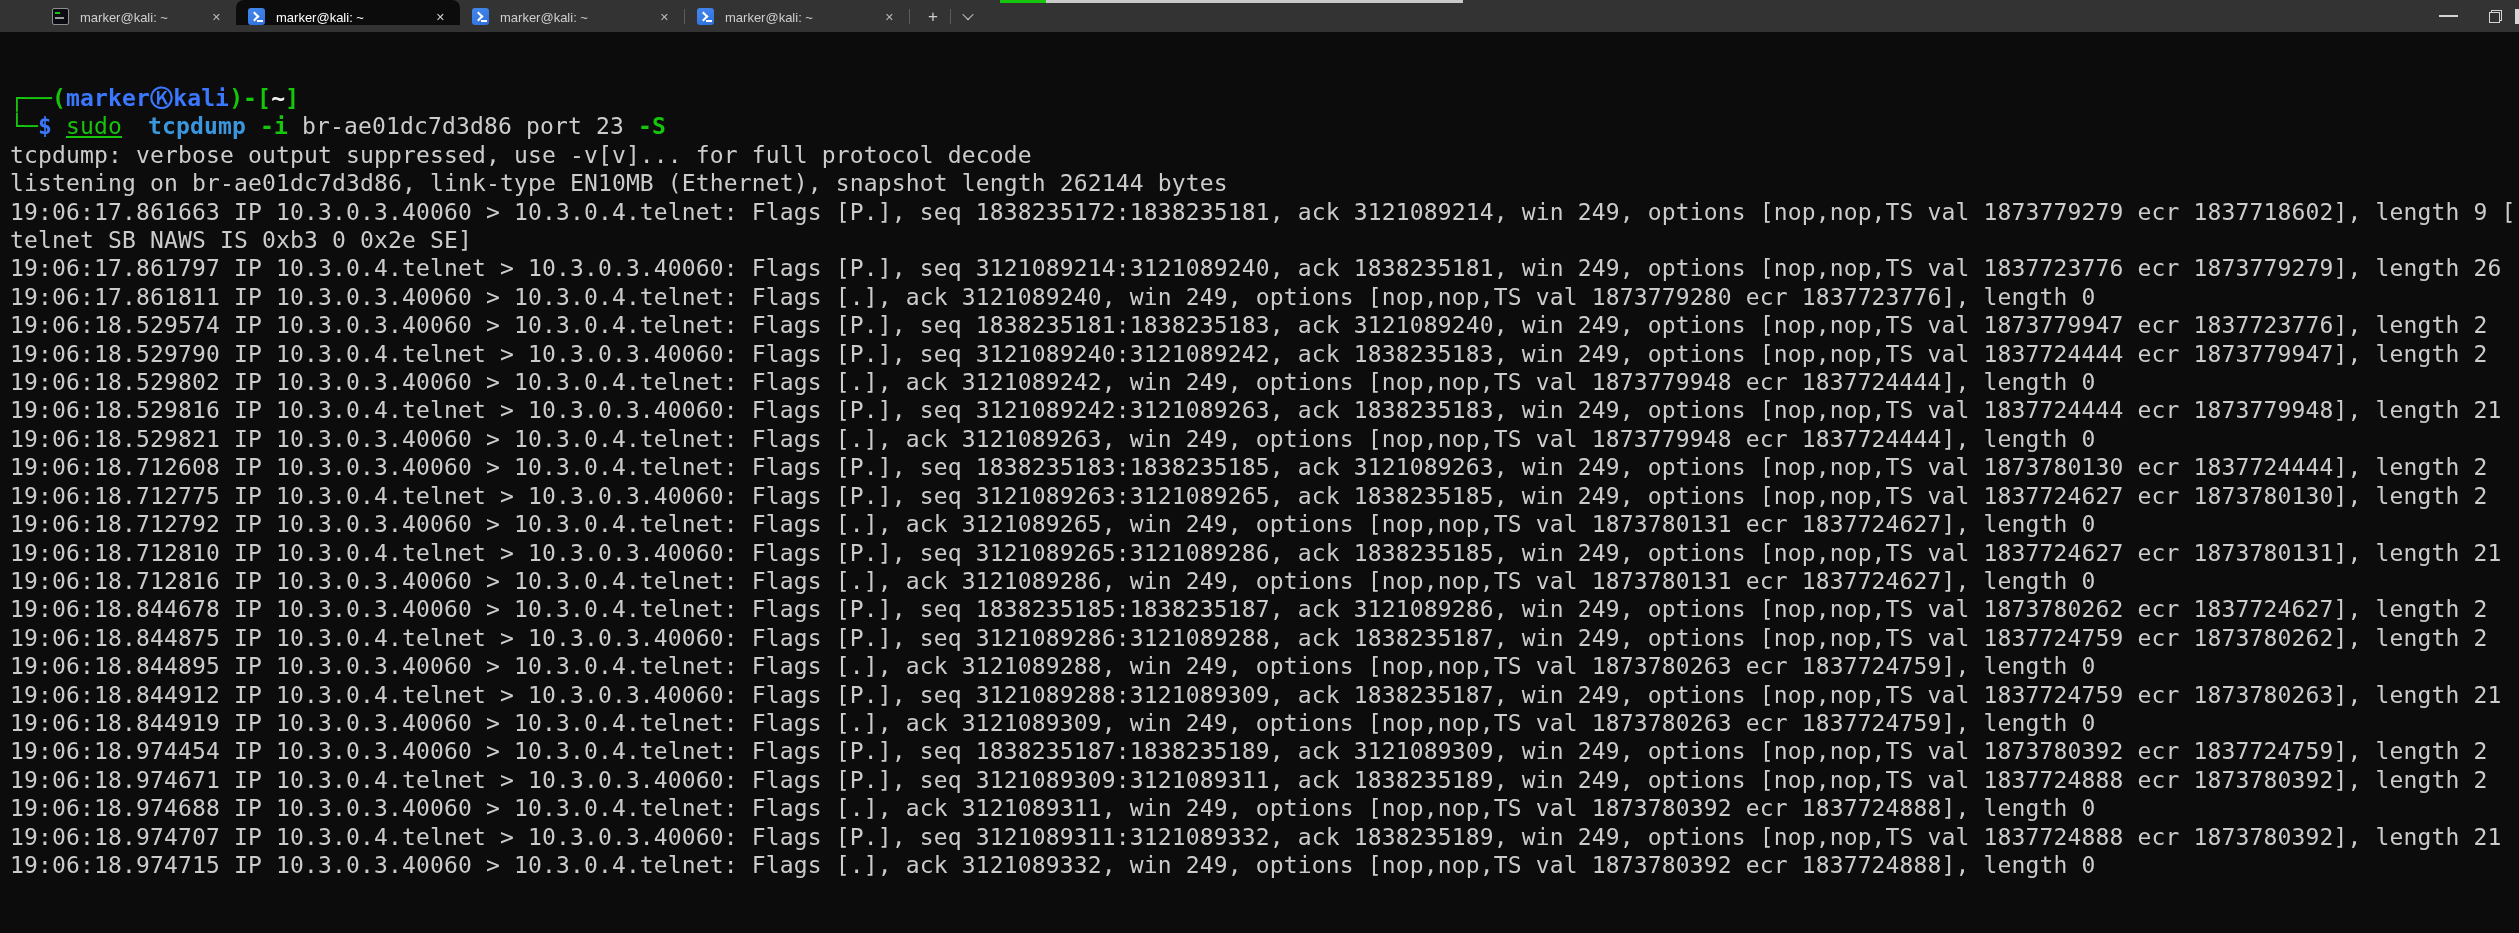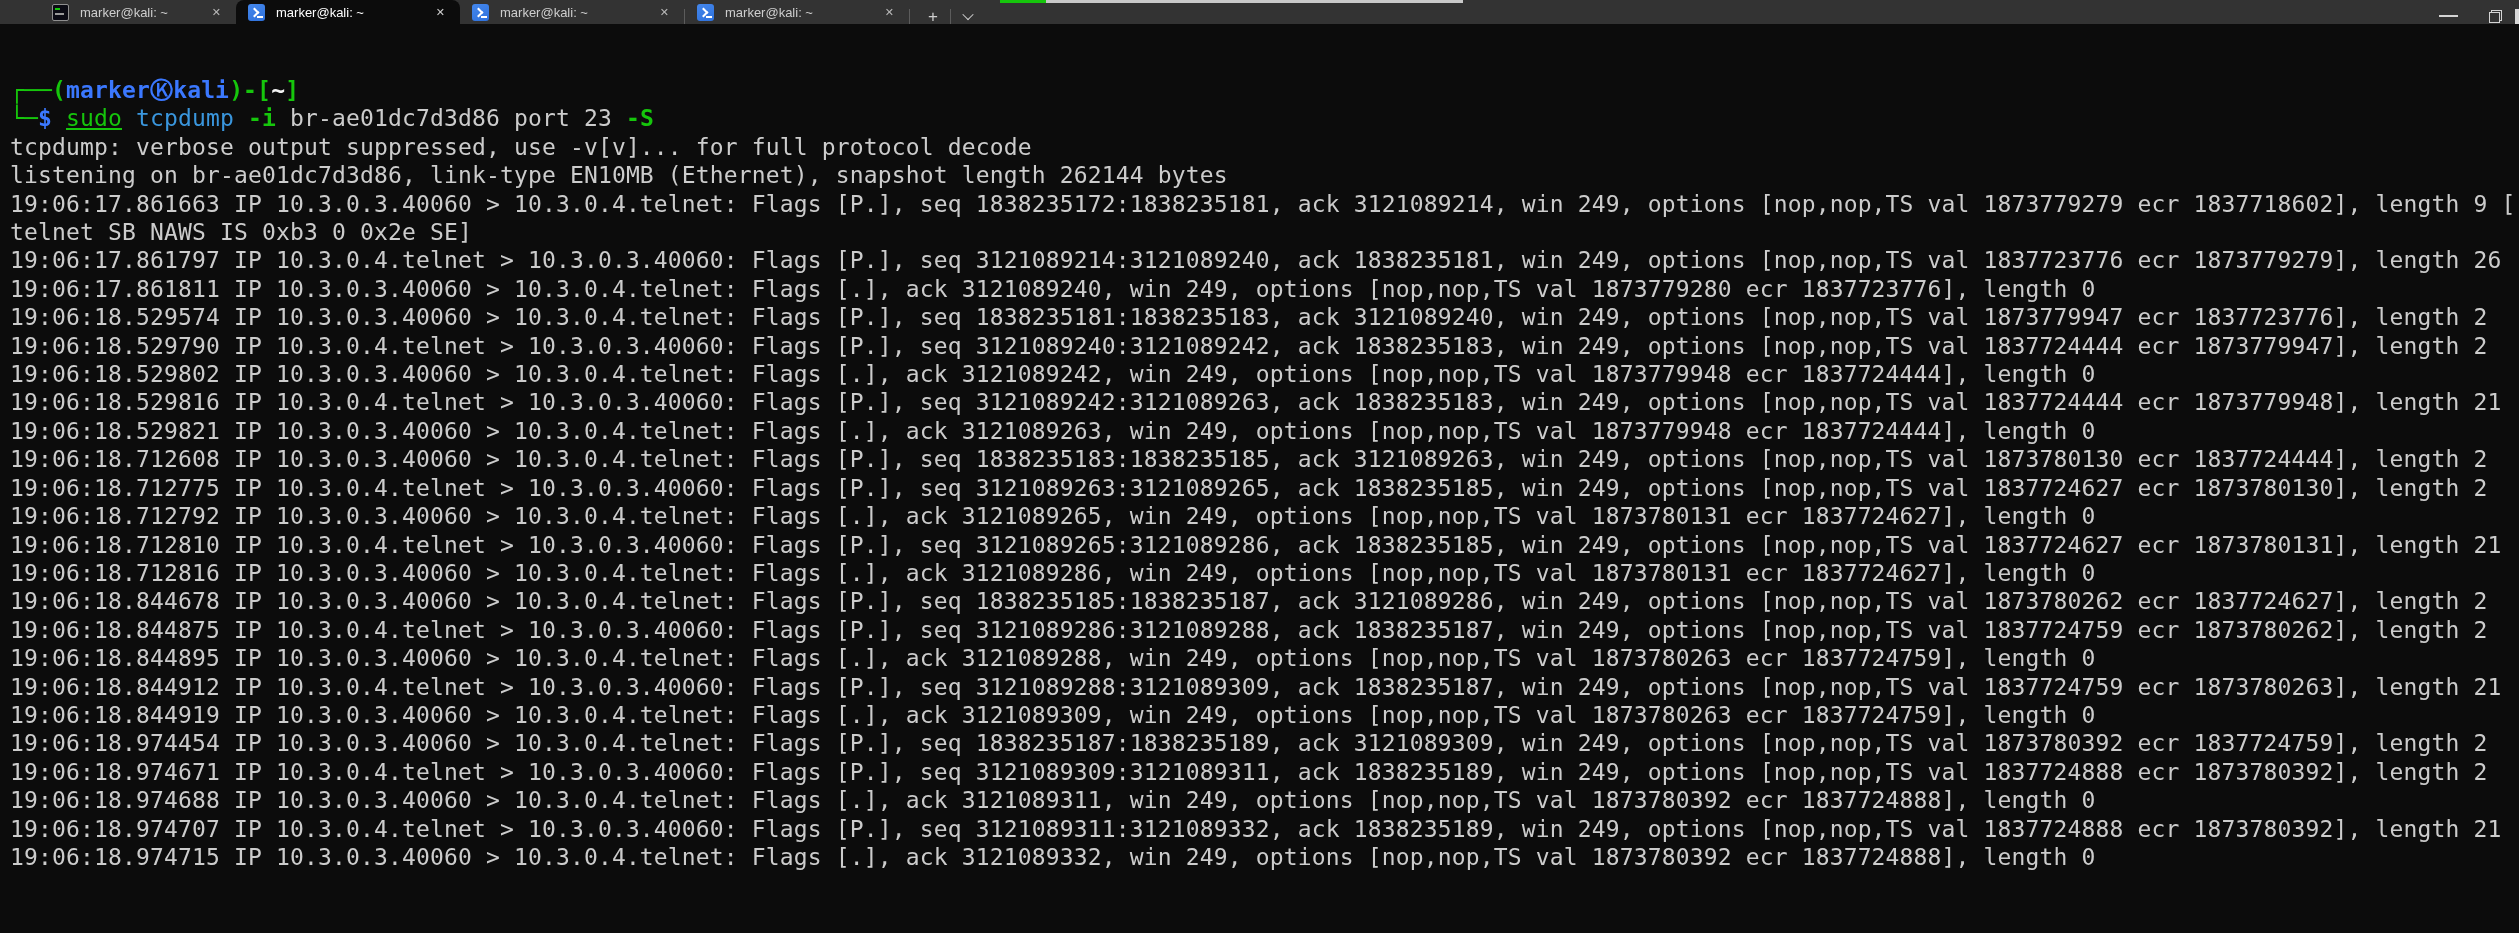--- a/index.html
+++ b/index.html
@@ -8,21 +8,21 @@
   
   .titlebar {
     position:relative; width:2519px; height:32px;
     background:var(--w-bar,#333333);
     display:flex; align-items:stretch;
     font-family:"Liberation Sans","DejaVu Sans",sans-serif;
   }
   .bar-pad { width:40px; flex:none; }
   .tab {
     flex:none; width:224px; height:25px;
-    display:flex; align-items:center; gap:11px;
+    display:flex; align-items:flex-end; gap:11px;
     padding:0 12px; cursor:pointer;
     color:var(--w-tab-text,#CECECE); font-size:13px;
   }
   .tab.first { width:196px; }
   .tab.active {
     background:var(--w-active-tab-bg,#0C0C0C);
     color:var(--w-active-tab-text,#FFFFFF);
     border-radius:8px 8px 0 0;
   }
   .tab-title { flex:1 1 auto; white-space:nowrap; overflow:hidden; }
@@ -57,34 +57,34 @@
   .win-controls { position:absolute; right:0; top:0; height:32px; display:flex; }
   .win-btn { width:47px; height:32px; display:flex; align-items:center; justify-content:center; cursor:pointer; }
   .min-glyph { width:19px; height:2px; background:#d4d4d4; }
   .restore-glyph { position:relative; width:13px; height:13px; }
   .restore-glyph::before { content:""; position:absolute; right:0; top:0; width:9px; height:9px; border:1px solid #d4d4d4; }
   .restore-glyph::after  { content:""; position:absolute; left:0; bottom:0; width:9px; height:9px; border:1px solid #d4d4d4; background:var(--w-bar,#333); }
   .close-sliver { position:absolute; right:0; top:9px; width:4px; height:15px; background:#d8d8d8; }
 
   
   .terminal {
-    position:absolute; left:0; top:24px; width:2519px; height:901px;
+    position:absolute; left:0; top:32px; width:2519px; height:901px;
     background:var(--t-bg,#0C0C0C);
     padding:52px 0 0 10px;
     font-family:"DejaVu Sans Mono","Liberation Mono",monospace;
     font-size:23px; line-height:28.4px; letter-spacing:0.15px;
     white-space:pre; color:var(--t-fg,#CCCCCC);
     cursor:text;
   }
   .c-fg     { color:var(--t-fg,#CCCCCC);text-align:right; }
   .c-white  { color:var(--t-white,#F2F2F2); font-weight:bold; }
   .c-green  { color:var(--t-green,#16C60C); font-weight:bold; }
   .c-greenu { color:var(--t-green,#16C60C); font-weight:normal; text-decoration:underline; }
   .c-blue   { color:var(--t-blue,#3B78FF); font-weight:bold; }
-  .c-cyan   { color:var(--t-cyan,#3A96DD); font-weight:normal; }
+  .c-cyan   { color:var(--t-cyan,#3A96DD); font-weight:bold;margin-left:12px; }
 </style>
 </head>
 <body>
 
 <div class="titlebar">
   <div class="bar-pad"></div>
 
   <div class="tab first">
     <span class="ticon bash"></span>
     <span class="tab-title">marker@kali: ~</span>

